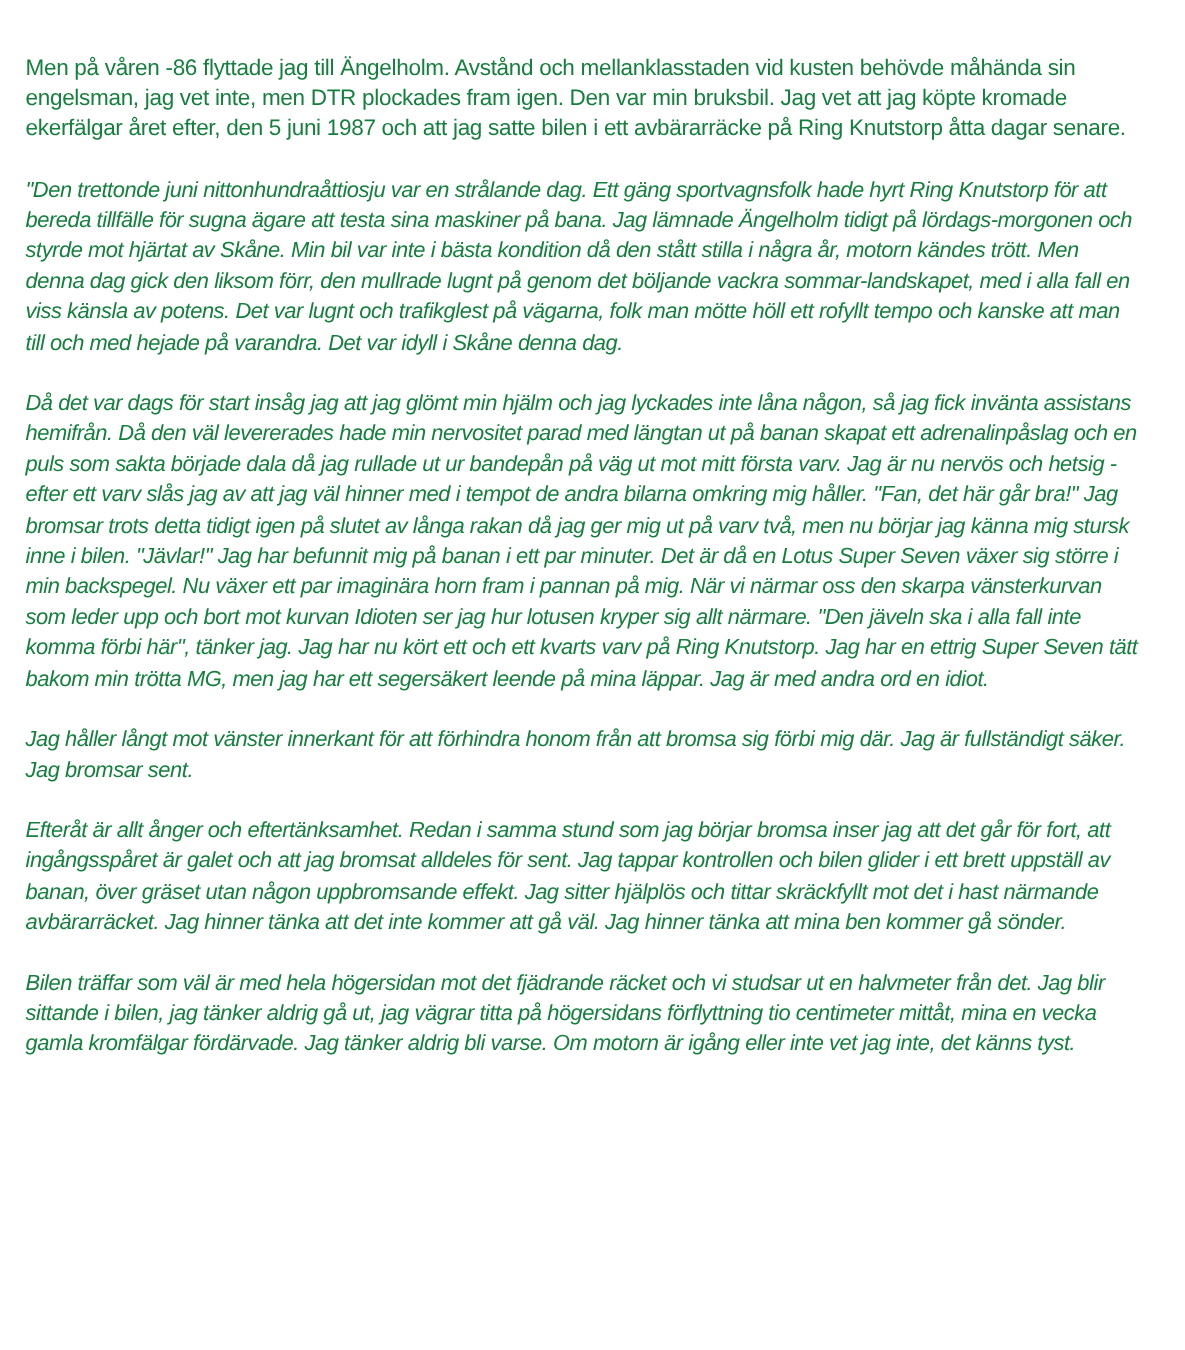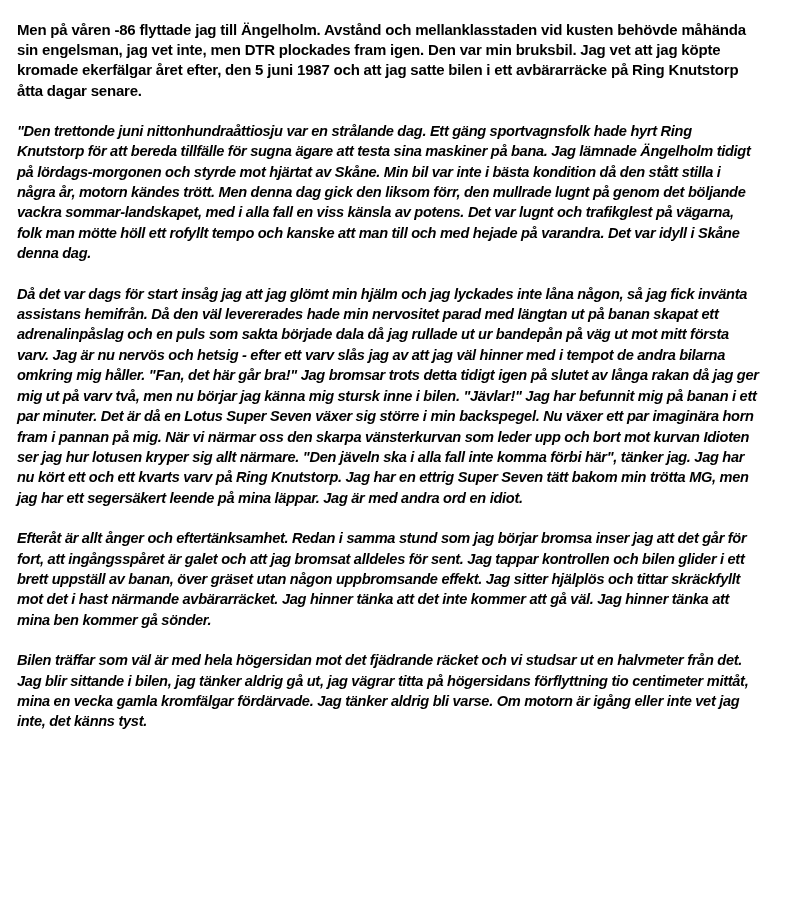--- a/index.html
+++ b/index.html
@@ -1,20 +1,19 @@
 <!DOCTYPE html>
 <html><head>
   <meta charset="utf-8">
   <style>
     html, body { margin: 0; padding: 0; background: #ffffff; }
     body { width: 790px; height: 900px; overflow: hidden; }
     .page {
-      padding: 20px 30px 0 17px;
-      color: #000000;
-      font-weight: bold;
+      padding: 36px 30px 0 17px;
+      color: #15803d;
     }
     .para {
       margin: 0 0 20px 0;
       font-family: "Liberation Sans", sans-serif;
       font-size: 15px;
       line-height: 20.2px;
       letter-spacing: -0.2px;
     }
     .intro { font-stretch: condensed; }
     .quote {
@@ -25,15 +24,16 @@
       letter-spacing: -0.3px;
     }
   </style>
 </head>
 <body>
 
 <div class="page">
   <p class="para intro">Men på våren -86 flyttade jag till Ängelholm. Avstånd och mellanklasstaden vid kusten behövde måhända sin engelsman, jag vet inte, men DTR plockades fram igen. Den var min bruksbil. Jag vet att jag köpte kromade ekerfälgar året efter, den 5 juni 1987 och att jag satte bilen i ett avbärarräcke på Ring Knutstorp åtta dagar senare.</p>
   <p class="para quote">"Den trettonde juni nittonhundraåttiosju var en strålande dag. Ett gäng sportvagnsfolk hade hyrt Ring Knutstorp för att bereda tillfälle för sugna ägare att testa sina maskiner på bana. Jag lämnade Ängelholm tidigt på lördags-morgonen och styrde mot hjärtat av Skåne. Min bil var inte i bästa kondition då den stått stilla i några år, motorn kändes trött. Men denna dag gick den liksom förr, den mullrade lugnt på genom det böljande vackra sommar-landskapet, med i alla fall en viss känsla av potens. Det var lugnt och trafikglest på vägarna, folk man mötte höll ett rofyllt tempo och kanske att man till och med hejade på varandra. Det var idyll i Skåne denna dag.</p>
   <p class="para quote">Då det var dags för start insåg jag att jag glömt min hjälm och jag lyckades inte låna någon, så jag fick invänta assistans hemifrån. Då den väl levererades hade min nervositet parad med längtan ut på banan skapat ett adrenalinpåslag och en puls som sakta började dala då jag rullade ut ur bandepån på väg ut mot mitt första varv. Jag är nu nervös och hetsig - efter ett varv slås jag av att jag väl hinner med i tempot de andra bilarna omkring mig håller. "Fan, det här går bra!" Jag bromsar trots detta tidigt igen på slutet av långa rakan då jag ger mig ut på varv två, men nu börjar jag känna mig stursk inne i bilen. "Jävlar!" Jag har befunnit mig på banan i ett par minuter. Det är då en Lotus Super Seven växer sig större i min backspegel. Nu växer ett par imaginära horn fram i pannan på mig. När vi närmar oss den skarpa vänsterkurvan som leder upp och bort mot kurvan Idioten ser jag hur lotusen kryper sig allt närmare. "Den jäveln ska i alla fall inte komma förbi här", tänker jag. Jag har nu kört ett och ett kvarts varv på Ring Knutstorp. Jag har en ettrig Super Seven tätt bakom min trötta MG, men jag har ett segersäkert leende på mina läppar. Jag är med andra ord en idiot.</p>
+  <p class="para quote">Jag håller långt mot vänster innerkant för att förhindra honom från att bromsa sig förbi mig där. Jag är fullständigt säker. Jag bromsar sent.</p>
   <p class="para quote">Efteråt är allt ånger och eftertänksamhet. Redan i samma stund som jag börjar bromsa inser jag att det går för fort, att ingångsspåret är galet och att jag bromsat alldeles för sent. Jag tappar kontrollen och bilen glider i ett brett uppställ av banan, över gräset utan någon uppbromsande effekt. Jag sitter hjälplös och tittar skräckfyllt mot det i hast närmande avbärarräcket. Jag hinner tänka att det inte kommer att gå väl. Jag hinner tänka att mina ben kommer gå sönder.</p>
   <p class="para quote">Bilen träffar som väl är med hela högersidan mot det fjädrande räcket och vi studsar ut en halvmeter från det. Jag blir sittande i bilen, jag tänker aldrig gå ut, jag vägrar titta på högersidans förflyttning tio centimeter mittåt, mina en vecka gamla kromfälgar fördärvade. Jag tänker aldrig bli varse. Om motorn är igång eller inte vet jag inte, det känns tyst.</p>
 </div>
 
 </body></html>

